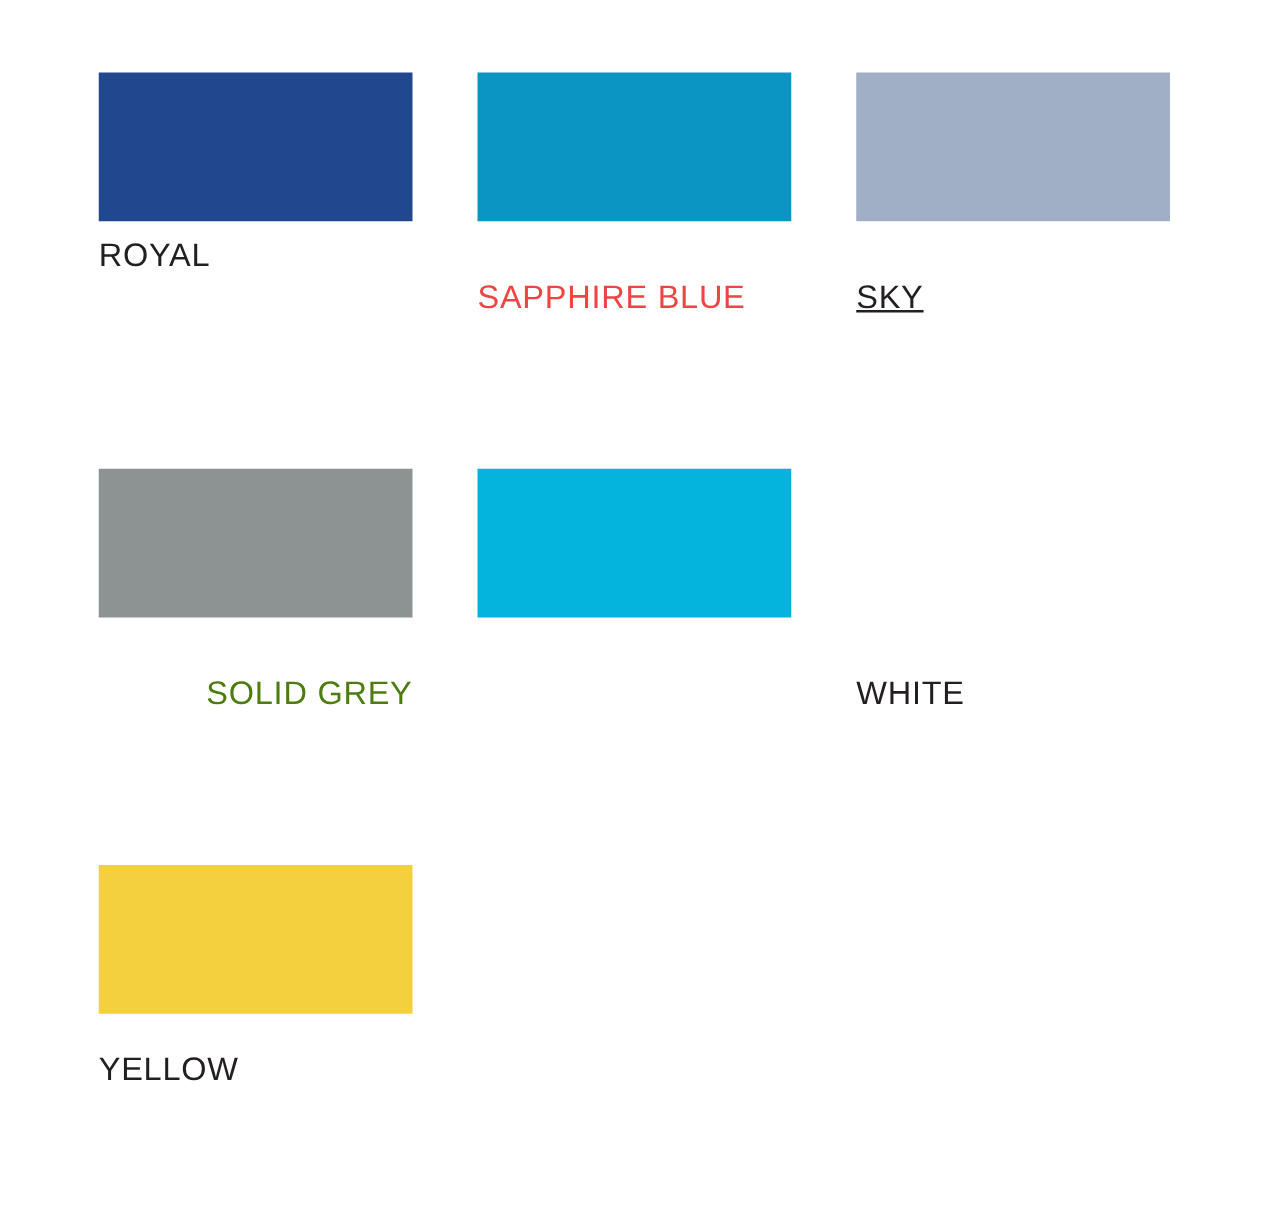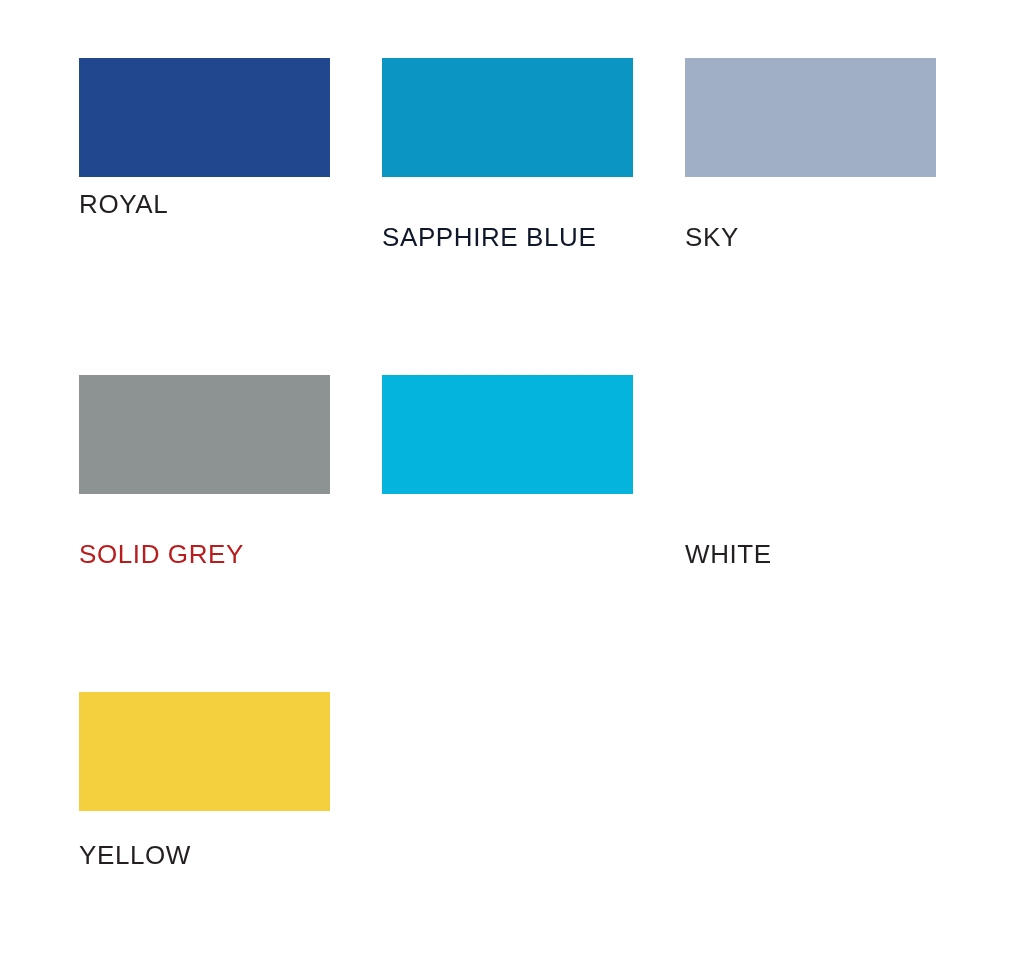--- a/index.html
+++ b/index.html
@@ -68,31 +68,31 @@
 <div id="palette-page">
   <div class="swatch-grid">
 
     <div class="swatch-cell">
       <span class="swatch-chip" style="background-color: rgb(33, 72, 142);"></span>
       <span class="swatch-label" style="color: rgb(35, 31, 32); margin-top: 12px;">ROYAL</span>
     </div>
 
     <div class="swatch-cell">
       <span class="swatch-chip" style="background-color: rgb(10, 149, 194);"></span>
-      <span class="swatch-label" style="color: #0f172a;">SAPPHIRE BLUE</span>
+      <span class="swatch-label" style="color: #ef4444;">SAPPHIRE BLUE</span>
     </div>
 
     <div class="swatch-cell">
       <span class="swatch-chip" style="background-color: rgb(161, 175, 198);"></span>
-      <span class="swatch-label" style="color: rgb(35, 31, 32);">SKY</span>
+      <span class="swatch-label" style="color: rgb(35, 31, 32); text-decoration: underline;">SKY</span>
     </div>
 
     <div class="swatch-cell">
       <span class="swatch-chip" style="background-color: rgb(140, 147, 146);"></span>
-      <span class="swatch-label" style="color: #b91c1c;">SOLID GREY</span>
+      <span class="swatch-label" style="color: #4d7c0f; text-align: right;">SOLID GREY</span>
     </div>
 
     <div class="swatch-cell">
       <span class="swatch-chip" style="background-color: rgb(4, 180, 220);"></span>
     </div>
 
     <div class="swatch-cell is-empty-chip">
       <span class="swatch-chip" style="background-color: rgb(255, 255, 255);"></span>
       <span class="swatch-label" style="color: rgb(35, 31, 32);">WHITE</span>
     </div>

